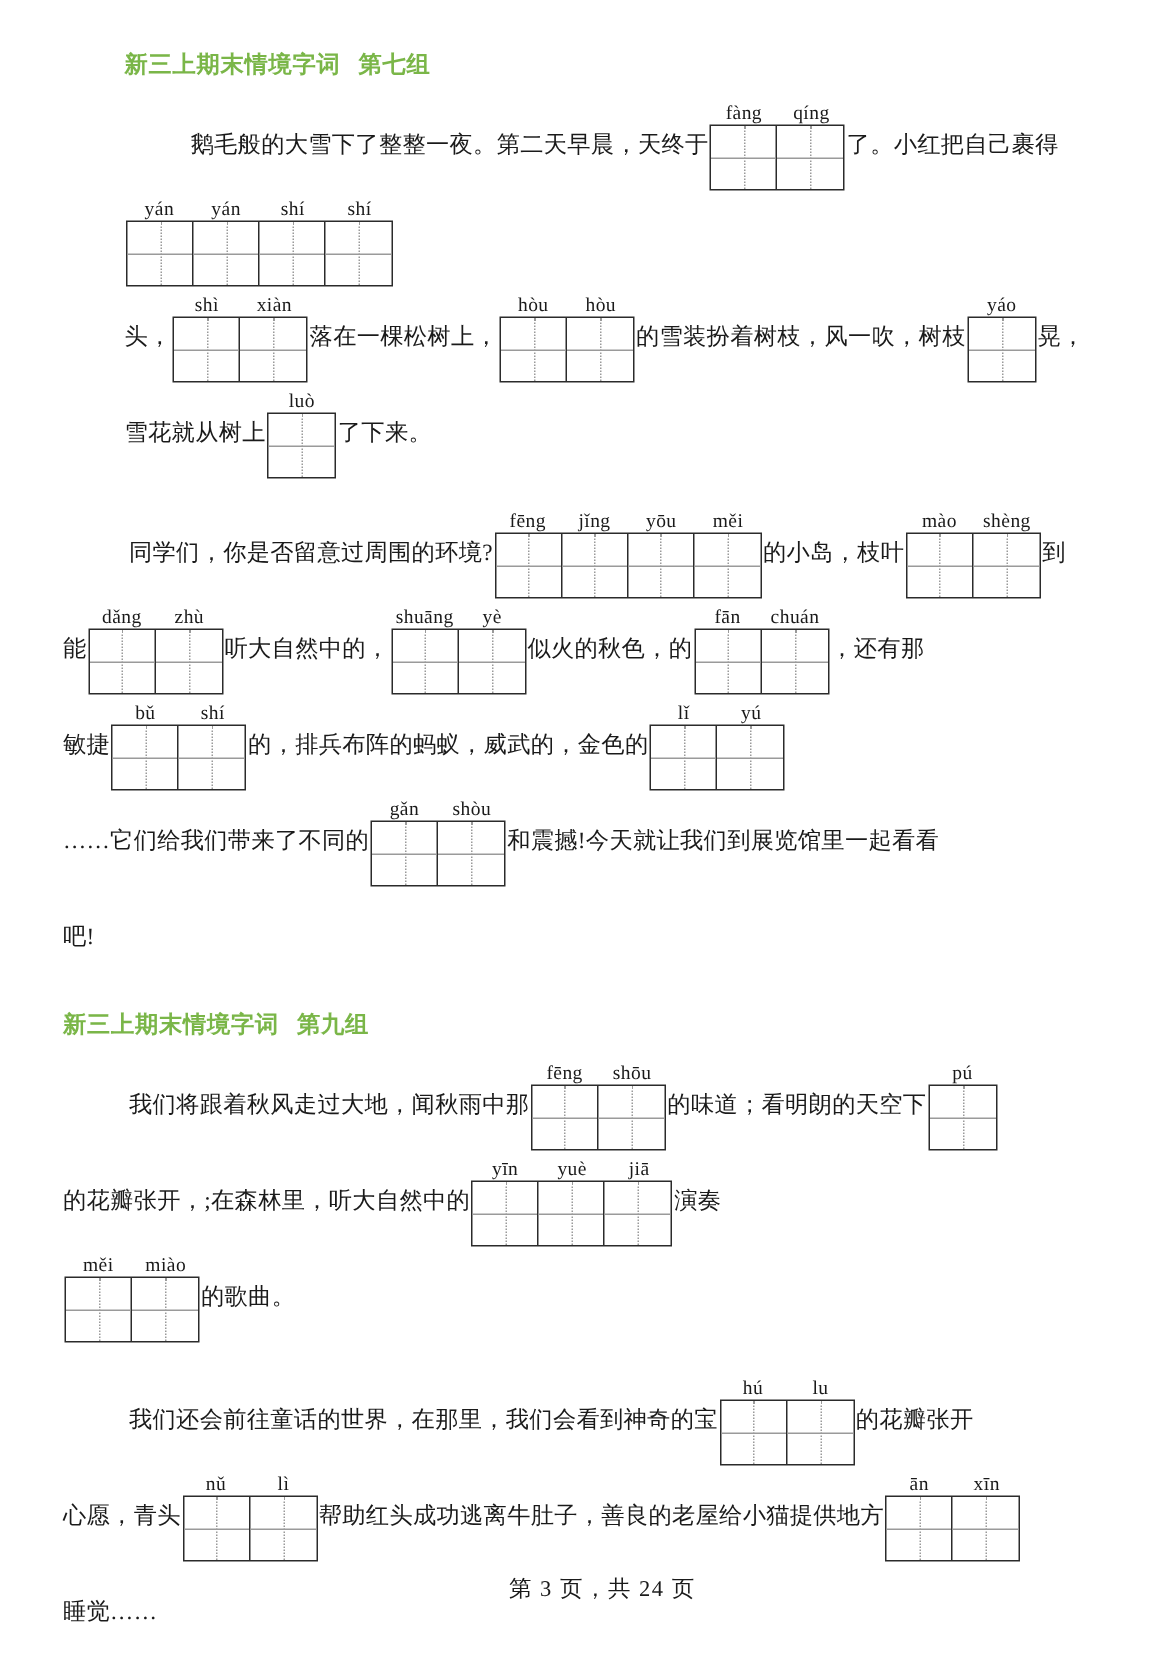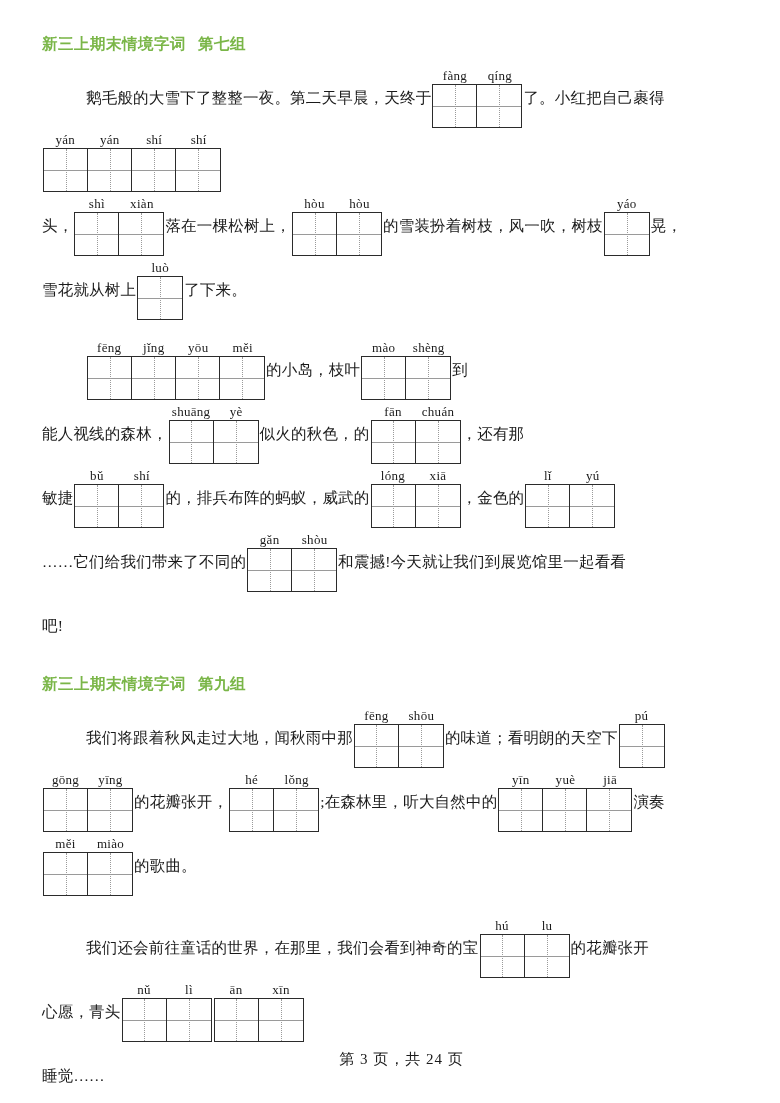--- a/index.html
+++ b/index.html
@@ -36,21 +36,21 @@
     font-weight: 700;
     color: #7ab648;
     letter-spacing: 0.5px;
     margin: 0 0 10px 0;
     line-height: 1.3;
     white-space: nowrap;
   }
   .section-head .grp { margin-left: 12px; }
 
   .section { margin-bottom: 18px; }
-  .section.s7 { margin-bottom: 16px; }
+  .section.s7 { margin-bottom: 16px; margin-left: 41px; }
 
   
   .line {
     display: block;
     line-height: 64px;
     font-size: 15.5px;
     white-space: nowrap;
     letter-spacing: 0.2px;
   }
   .line.indent { text-indent: 0; }
@@ -172,63 +172,63 @@
             </div><div class="grid-row">
               <span class="cell"></span>
             </div></span><span class="txt">晃，</span></div>
         <div class="line"><span class="txt">雪花就从树上</span><span class="blank"><div class="pinyin-row">
               <span>luò</span>
             </div><div class="grid-row">
               <span class="cell"></span>
             </div></span><span class="txt">了下来。</span></div>
       </div>
       <div class="section">
-        <div class="line indent"><span class="lead"></span><span class="blank"><div class="pinyin-row">
+        <div class="line indent"><span class="lead"></span><span class="txt">同学们，你是否留意过周围的环境?</span><span class="blank"><div class="pinyin-row">
               <span>fēng</span>
               <span>jǐng</span>
               <span>yōu</span>
               <span>měi</span>
             </div><div class="grid-row">
               <span class="cell"></span>
               <span class="cell"></span>
               <span class="cell"></span>
               <span class="cell"></span>
             </div></span><span class="txt">的小岛，枝叶</span><span class="blank"><div class="pinyin-row">
               <span>mào</span>
               <span>shèng</span>
             </div><div class="grid-row">
               <span class="cell"></span>
               <span class="cell"></span>
             </div></span><span class="txt">到</span></div>
-        <div class="line"><span class="txt">能</span><span class="txt">人视线的森林，</span><span class="blank"><div class="pinyin-row">
+        <div class="line"><span class="txt">能</span><span class="blank"><div class="pinyin-row">
+              <span>dǎng</span>
+              <span>zhù</span>
+            </div><div class="grid-row">
+              <span class="cell"></span>
+              <span class="cell"></span>
+            </div></span><span class="txt">听大自然中的，</span><span class="blank"><div class="pinyin-row">
               <span>shuāng</span>
               <span>yè</span>
             </div><div class="grid-row">
               <span class="cell"></span>
               <span class="cell"></span>
             </div></span><span class="txt">似火的秋色，</span><span class="txt">的</span><span class="blank"><div class="pinyin-row">
               <span>fān</span>
               <span>chuán</span>
             </div><div class="grid-row">
               <span class="cell"></span>
               <span class="cell"></span>
             </div></span><span class="txt">，还有那</span></div>
         <div class="line"><span class="txt">敏捷</span><span class="blank"><div class="pinyin-row">
               <span>bǔ</span>
               <span>shí</span>
             </div><div class="grid-row">
               <span class="cell"></span>
               <span class="cell"></span>
-            </div></span><span class="txt">的</span><span class="txt">，排兵布阵的蚂蚁，威武的</span><span class="blank"><div class="pinyin-row">
-              <span>lóng</span>
-              <span>xiā</span>
-            </div><div class="grid-row">
-              <span class="cell"></span>
-              <span class="cell"></span>
-            </div></span><span class="txt">，金色的</span><span class="blank"><div class="pinyin-row">
+            </div></span><span class="txt">的</span><span class="txt">，排兵布阵的蚂蚁，威武的</span><span class="txt">，金色的</span><span class="blank"><div class="pinyin-row">
               <span>lǐ</span>
               <span>yú</span>
             </div><div class="grid-row">
               <span class="cell"></span>
               <span class="cell"></span>
             </div></span></div>
         <div class="line"><span class="txt">……它们给我们带来了不同的</span><span class="blank"><div class="pinyin-row">
               <span>gǎn</span>
               <span>shòu</span>
             </div><div class="grid-row">
@@ -243,33 +243,21 @@
               <span>fēng</span>
               <span>shōu</span>
             </div><div class="grid-row">
               <span class="cell"></span>
               <span class="cell"></span>
             </div></span><span class="txt">的味道；看明朗的天空下</span><span class="blank"><div class="pinyin-row">
               <span>pú</span>
             </div><div class="grid-row">
               <span class="cell"></span>
             </div></span></div>
-        <div class="line"><span class="blank"><div class="pinyin-row">
-              <span>gōng</span>
-              <span>yīng</span>
-            </div><div class="grid-row">
-              <span class="cell"></span>
-              <span class="cell"></span>
-            </div></span><span class="txt">的花瓣张开，</span><span class="blank"><div class="pinyin-row">
-              <span>hé</span>
-              <span>lǒng</span>
-            </div><div class="grid-row">
-              <span class="cell"></span>
-              <span class="cell"></span>
-            </div></span><span class="txt">;在森林里，听大自然中的</span><span class="blank"><div class="pinyin-row">
+        <div class="line"><span class="txt">的花瓣张开，</span><span class="txt">;在森林里，听大自然中的</span><span class="blank"><div class="pinyin-row">
               <span>yīn</span>
               <span>yuè</span>
               <span>jiā</span>
             </div><div class="grid-row">
               <span class="cell"></span>
               <span class="cell"></span>
               <span class="cell"></span>
             </div></span><span class="txt">演奏</span></div>
         <div class="line"><span class="blank"><div class="pinyin-row">
               <span>měi</span>
@@ -284,21 +272,21 @@
             </div><div class="grid-row">
               <span class="cell"></span>
               <span class="cell"></span>
             </div></span><span class="txt">的花瓣张开</span></div>
         <div class="line"><span class="txt">心愿，青头</span><span class="blank"><div class="pinyin-row">
               <span>nǔ</span>
               <span>lì</span>
             </div><div class="grid-row">
               <span class="cell"></span>
               <span class="cell"></span>
-            </div></span><span class="blank"><div class="pinyin-row">
+            </div></span><span class="txt">帮助红头成功逃离牛肚子，善良的老屋给小猫提供地方</span><span class="blank"><div class="pinyin-row">
               <span>ān</span>
               <span>xīn</span>
             </div><div class="grid-row">
               <span class="cell"></span>
               <span class="cell"></span>
             </div></span></div>
         <div class="line"><span class="txt">睡觉……</span></div>
       </div>
     </div>
   <div class="footer">第 3 页，共 24 页</div>

